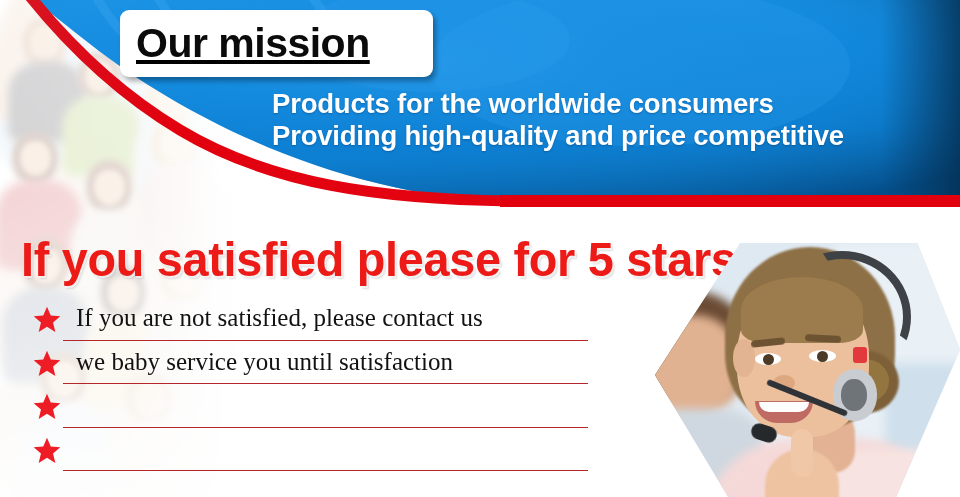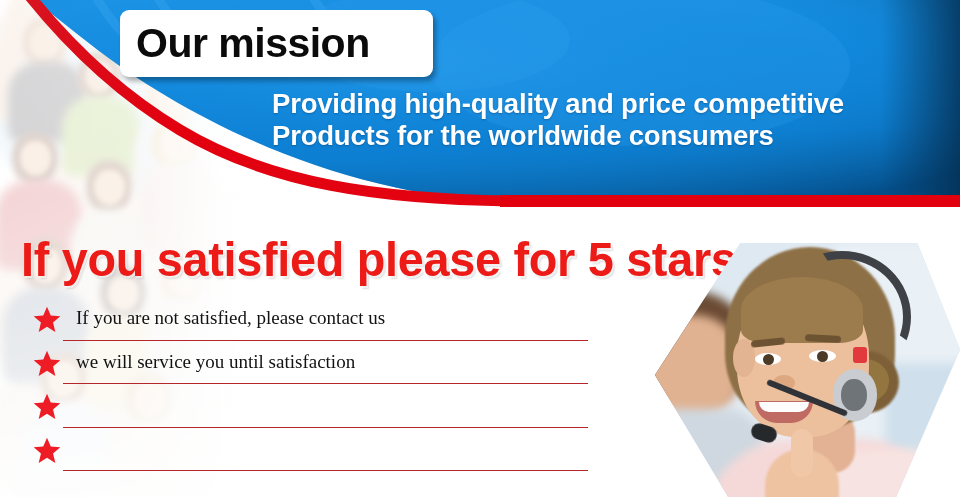--- a/index.html
+++ b/index.html
@@ -36,21 +36,21 @@
   }
   #header-panel svg{display:block;}
 
   
   #mission-box{
     position:absolute;left:120px;top:10px;
     width:313px;height:67px;
     background:#ffffff;
     border-radius:9px;
     box-shadow:3px 4px 5px rgba(0,0,0,.32);
-    display:flex;align-items:center;
+    display:flex;align-items:center;text-decoration:underline;
   }
   #mission-title{
     font-size:41px;font-weight:bold;color:#0b0b0b;
     letter-spacing:-0.5px;
     margin-left:16px;
     line-height:1;
     font-family:"Liberation Sans", sans-serif;
   }
 
   
@@ -88,21 +88,21 @@
     height:43.5px;
     display:flex;align-items:center;
   }
   .promise-star{
     width:30px;height:29px;flex:0 0 30px;
     margin-right:5px;
     display:block;
   }
   .promise-text{
     font-family:"Liberation Serif","DejaVu Serif",serif;
-    font-size:19px;
+    font-size:25px;
     color:#121212;
     white-space:nowrap;
     line-height:1;
     padding-left:9px;
     position:relative;
     top:-2px;
   }
   .promise-rule{
     position:absolute;
     left:31px;
@@ -253,41 +253,41 @@
 
       <rect x="500" y="195" width="460" height="12" fill="#e2000f"></rect>
     </svg>
   </div>
 
   <div id="mission-box">
     <span id="mission-title" class="nosel">Our mission</span>
   </div>
 
   <div id="mission-statement">
+    <div>Products for the worldwide consumers</div>
     <div>Providing high-quality and price competitive</div>
-    <div>Products for the worldwide consumers</div>
   </div>
 
   <div id="headline" class="nosel">If you satisfied please for 5 stars!</div>
 
   <div id="promise-list">
 
     <div class="promise-row">
       <svg class="promise-star" viewBox="0 0 24 24" aria-hidden="true">
         <polygon points="12,1.4 15.1,8.7 23,9.3 17,14.5 18.9,22.3 12,18.1 5.1,22.3 7,14.5 1,9.3 8.9,8.7" fill="#ee1c25"></polygon>
       </svg>
       <span class="promise-text">If you are not satisfied, please contact us</span>
       <span class="promise-rule"></span>
     </div>
 
     <div class="promise-row">
       <svg class="promise-star" viewBox="0 0 24 24" aria-hidden="true">
         <polygon points="12,1.4 15.1,8.7 23,9.3 17,14.5 18.9,22.3 12,18.1 5.1,22.3 7,14.5 1,9.3 8.9,8.7" fill="#ee1c25"></polygon>
       </svg>
-      <span class="promise-text">we will service you until  satisfaction</span>
+      <span class="promise-text">we baby service you until  satisfaction</span>
       <span class="promise-rule"></span>
     </div>
 
     <div class="promise-row">
       <svg class="promise-star" viewBox="0 0 24 24" aria-hidden="true">
         <polygon points="12,1.4 15.1,8.7 23,9.3 17,14.5 18.9,22.3 12,18.1 5.1,22.3 7,14.5 1,9.3 8.9,8.7" fill="#ee1c25"></polygon>
       </svg>
       <span class="promise-rule"></span>
     </div>
 

